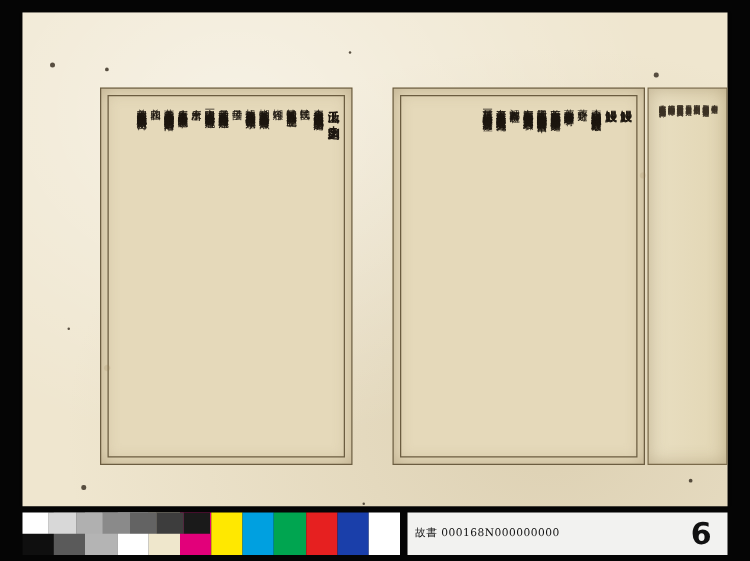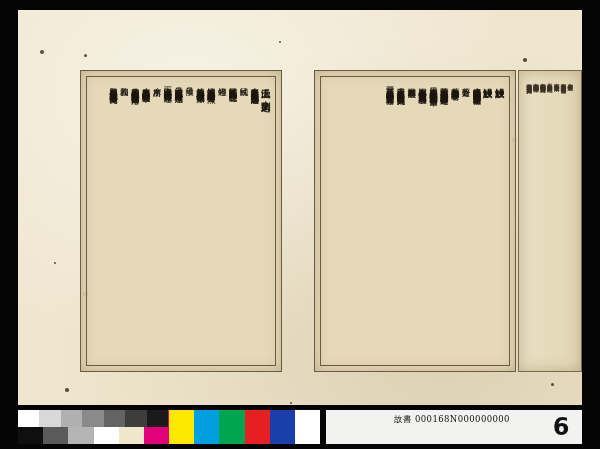--- a/index.html
+++ b/index.html
@@ -78,21 +78,21 @@
   .grayrow .sw{flex:1 1 auto;height:100%;}
 
   
   .plate{
     position:absolute;left:326px;top:410px;width:256px;height:34px;
     background:#f2f2f0;display:flex;align-items:stretch;
   }
   .plate-text{
     flex:1 1 auto;padding:3px 6px;
     font-family:"DejaVu Serif","Liberation Serif",serif;
-    color:#111;display:flex;flex-direction:row;justify-content:center;margin-left:38px;
+    color:#111;display:flex;flex-direction:column;justify-content:center;
   }
   .plate-text div{font-size:8.5px;line-height:1.5;letter-spacing:.4px;}
   .plate-num{
     width:42px;display:flex;align-items:center;justify-content:center;
     font-family:"DejaVu Sans","Liberation Sans",sans-serif;
     font-size:24px;font-weight:bold;color:#111;
   }
 </style>
 </head>
 <body>

